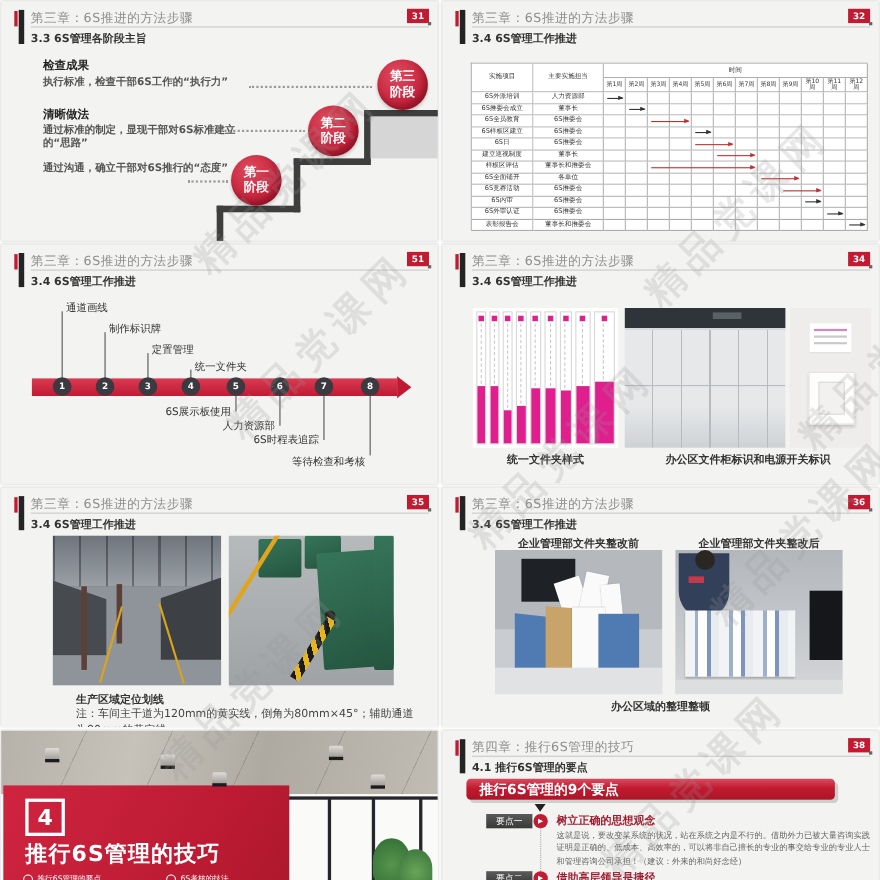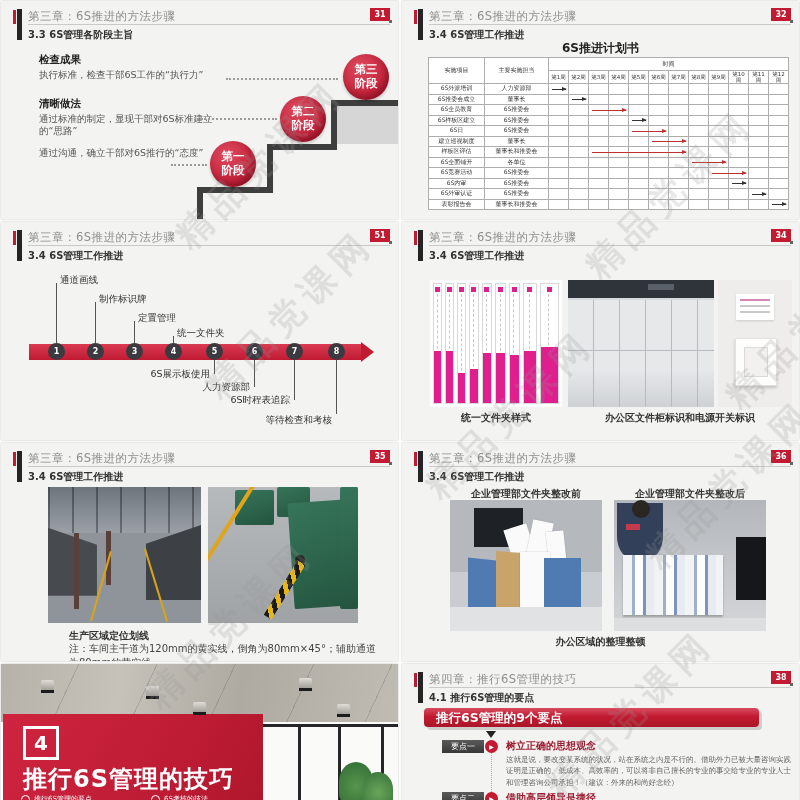--- a/index.html
+++ b/index.html
@@ -19,21 +19,21 @@
   .hline{position:absolute;left:15px;right:0;top:15px;border-top:1px solid #c9c9c9;}
   .section{position:absolute;left:15px;top:19px;font-size:10px;font-weight:bold;color:#333;}
   .pagebox{position:absolute;right:0;top:-1px;min-width:12px;padding:2px 4px;
            background:#c21a31;color:#fff;font-size:8px;font-weight:bold;text-align:center;}
   .pagebox::after{content:"";position:absolute;right:-2px;bottom:-2px;width:3px;height:3px;background:#666;}
   
   .stair{position:absolute;background:#3e3e3e;}
   .stairfill{position:absolute;background:#d6d6d6;}
   .blk{position:absolute;left:38px;width:195px;}
   .blk b{font-size:10.5px;color:#222;display:block;margin-bottom:2px;}
-  .blk p{margin:0;font-size:9.5px;color:#555;line-height:1.3;}
+  .blk p{margin:0;font-size:9.5px;color:#555;line-height:1.3;font-weight:bold;}
   .dotline{position:absolute;border-top:2px dotted #9a9a9a;height:0;}
   .stage{position:absolute;width:46px;height:46px;border-radius:50%;
          background:radial-gradient(circle at 38% 30%,#dd4a5e,#c01a33 75%);
          box-shadow:inset -3px -4px 6px rgba(0,0,0,.25),0 2px 3px rgba(0,0,0,.2);
          display:flex;align-items:center;justify-content:center;text-align:center;}
   .stage span{width:2.2em;font-size:11.5px;color:#fff;line-height:1.2;font-weight:bold;}
   
   .s32-title{position:absolute;top:39px;left:0;right:0;text-align:center;
              font-size:12px;font-weight:bold;color:#222;}
   .gantt{position:absolute;left:26px;right:10px;top:56px;bottom:9px;display:grid;
@@ -132,21 +132,21 @@
   .lt::after{content:"";position:absolute;left:0;right:0;bottom:-2px;height:3px;background:#1c1c1c;}
   .wall{position:absolute;left:250px;top:58px;right:0;bottom:0;background:#fafaf9;}
   .mull{position:absolute;width:3px;background:#26262a;top:62px;bottom:0;}
   .wtop{position:absolute;left:258px;right:0;top:60px;height:3px;background:#26262a;}
   .plant{position:absolute;border-radius:50% 50% 20% 20%;}
   .panel{position:absolute;left:2px;top:50px;width:260px;height:168px;
          background:linear-gradient(120deg,#cf2440,#bc1b33 60%,#a81628);}
   .numbox{position:absolute;left:20px;top:12px;width:30px;height:28px;border:3px solid #fff;
           display:flex;align-items:center;justify-content:center;
           font-size:20px;font-weight:bold;color:#fff;}
-  .s37-title{position:absolute;left:20px;top:49px;font-size:24px;font-weight:bold;
+  .s37-title{position:absolute;left:20px;top:49px;font-size:20px;font-weight:bold;
           color:#fff;letter-spacing:1px;white-space:nowrap;}
   .s37-b{position:absolute;top:80px;display:flex;align-items:center;gap:4px;
          color:#fff;font-size:7px;white-space:nowrap;}
   .bdot{width:7px;height:7px;border:1px solid #fff;border-radius:50%;flex:0 0 auto;}
   
   .banner{position:absolute;left:22px;top:44px;width:335px;height:19px;border-radius:4px;
           background:linear-gradient(180deg,#d84b5e,#c21a31 45%,#ab1527);
           color:#fff;font-weight:bold;font-size:12.5px;line-height:19px;padding-left:12px;
           box-sizing:border-box;box-shadow:3px 3px 0 rgba(0,0,0,.15);}
   .tri{position:absolute;left:84px;top:67px;width:0;height:0;
@@ -211,21 +211,20 @@
 
   <section class="slide">
     <header class="sl-head">
       <span class="b1"></span>
       <span class="b2"></span>
       <div class="chapter">第三章：6S推进的方法步骤</div>
       <div class="hline"></div>
       <div class="section">3.4 6S管理工作推进</div>
       <div class="pagebox">32</div>
     </header>
-    <div class="s32-title">6S推进计划书</div>
     <div class="gantt" id="gantt">
         <div class="gcell" style="grid-area: 1 / 1 / 3;">实施项目</div>
         <div class="gcell" style="grid-area: 1 / 2 / 3;">主要实施担当</div>
         <div class="gcell" style="grid-area: 1 / 3 / auto / 15;">时间</div>
         <div class="gcell gwk" style="grid-area: 2 / 3;">第1周</div>
         <div class="gcell gwk" style="grid-area: 2 / 4;">第2周</div>
         <div class="gcell gwk" style="grid-area: 2 / 5;">第3周</div>
         <div class="gcell gwk" style="grid-area: 2 / 6;">第4周</div>
         <div class="gcell gwk" style="grid-area: 2 / 7;">第5周</div>
         <div class="gcell gwk" style="grid-area: 2 / 8;">第6周</div>

